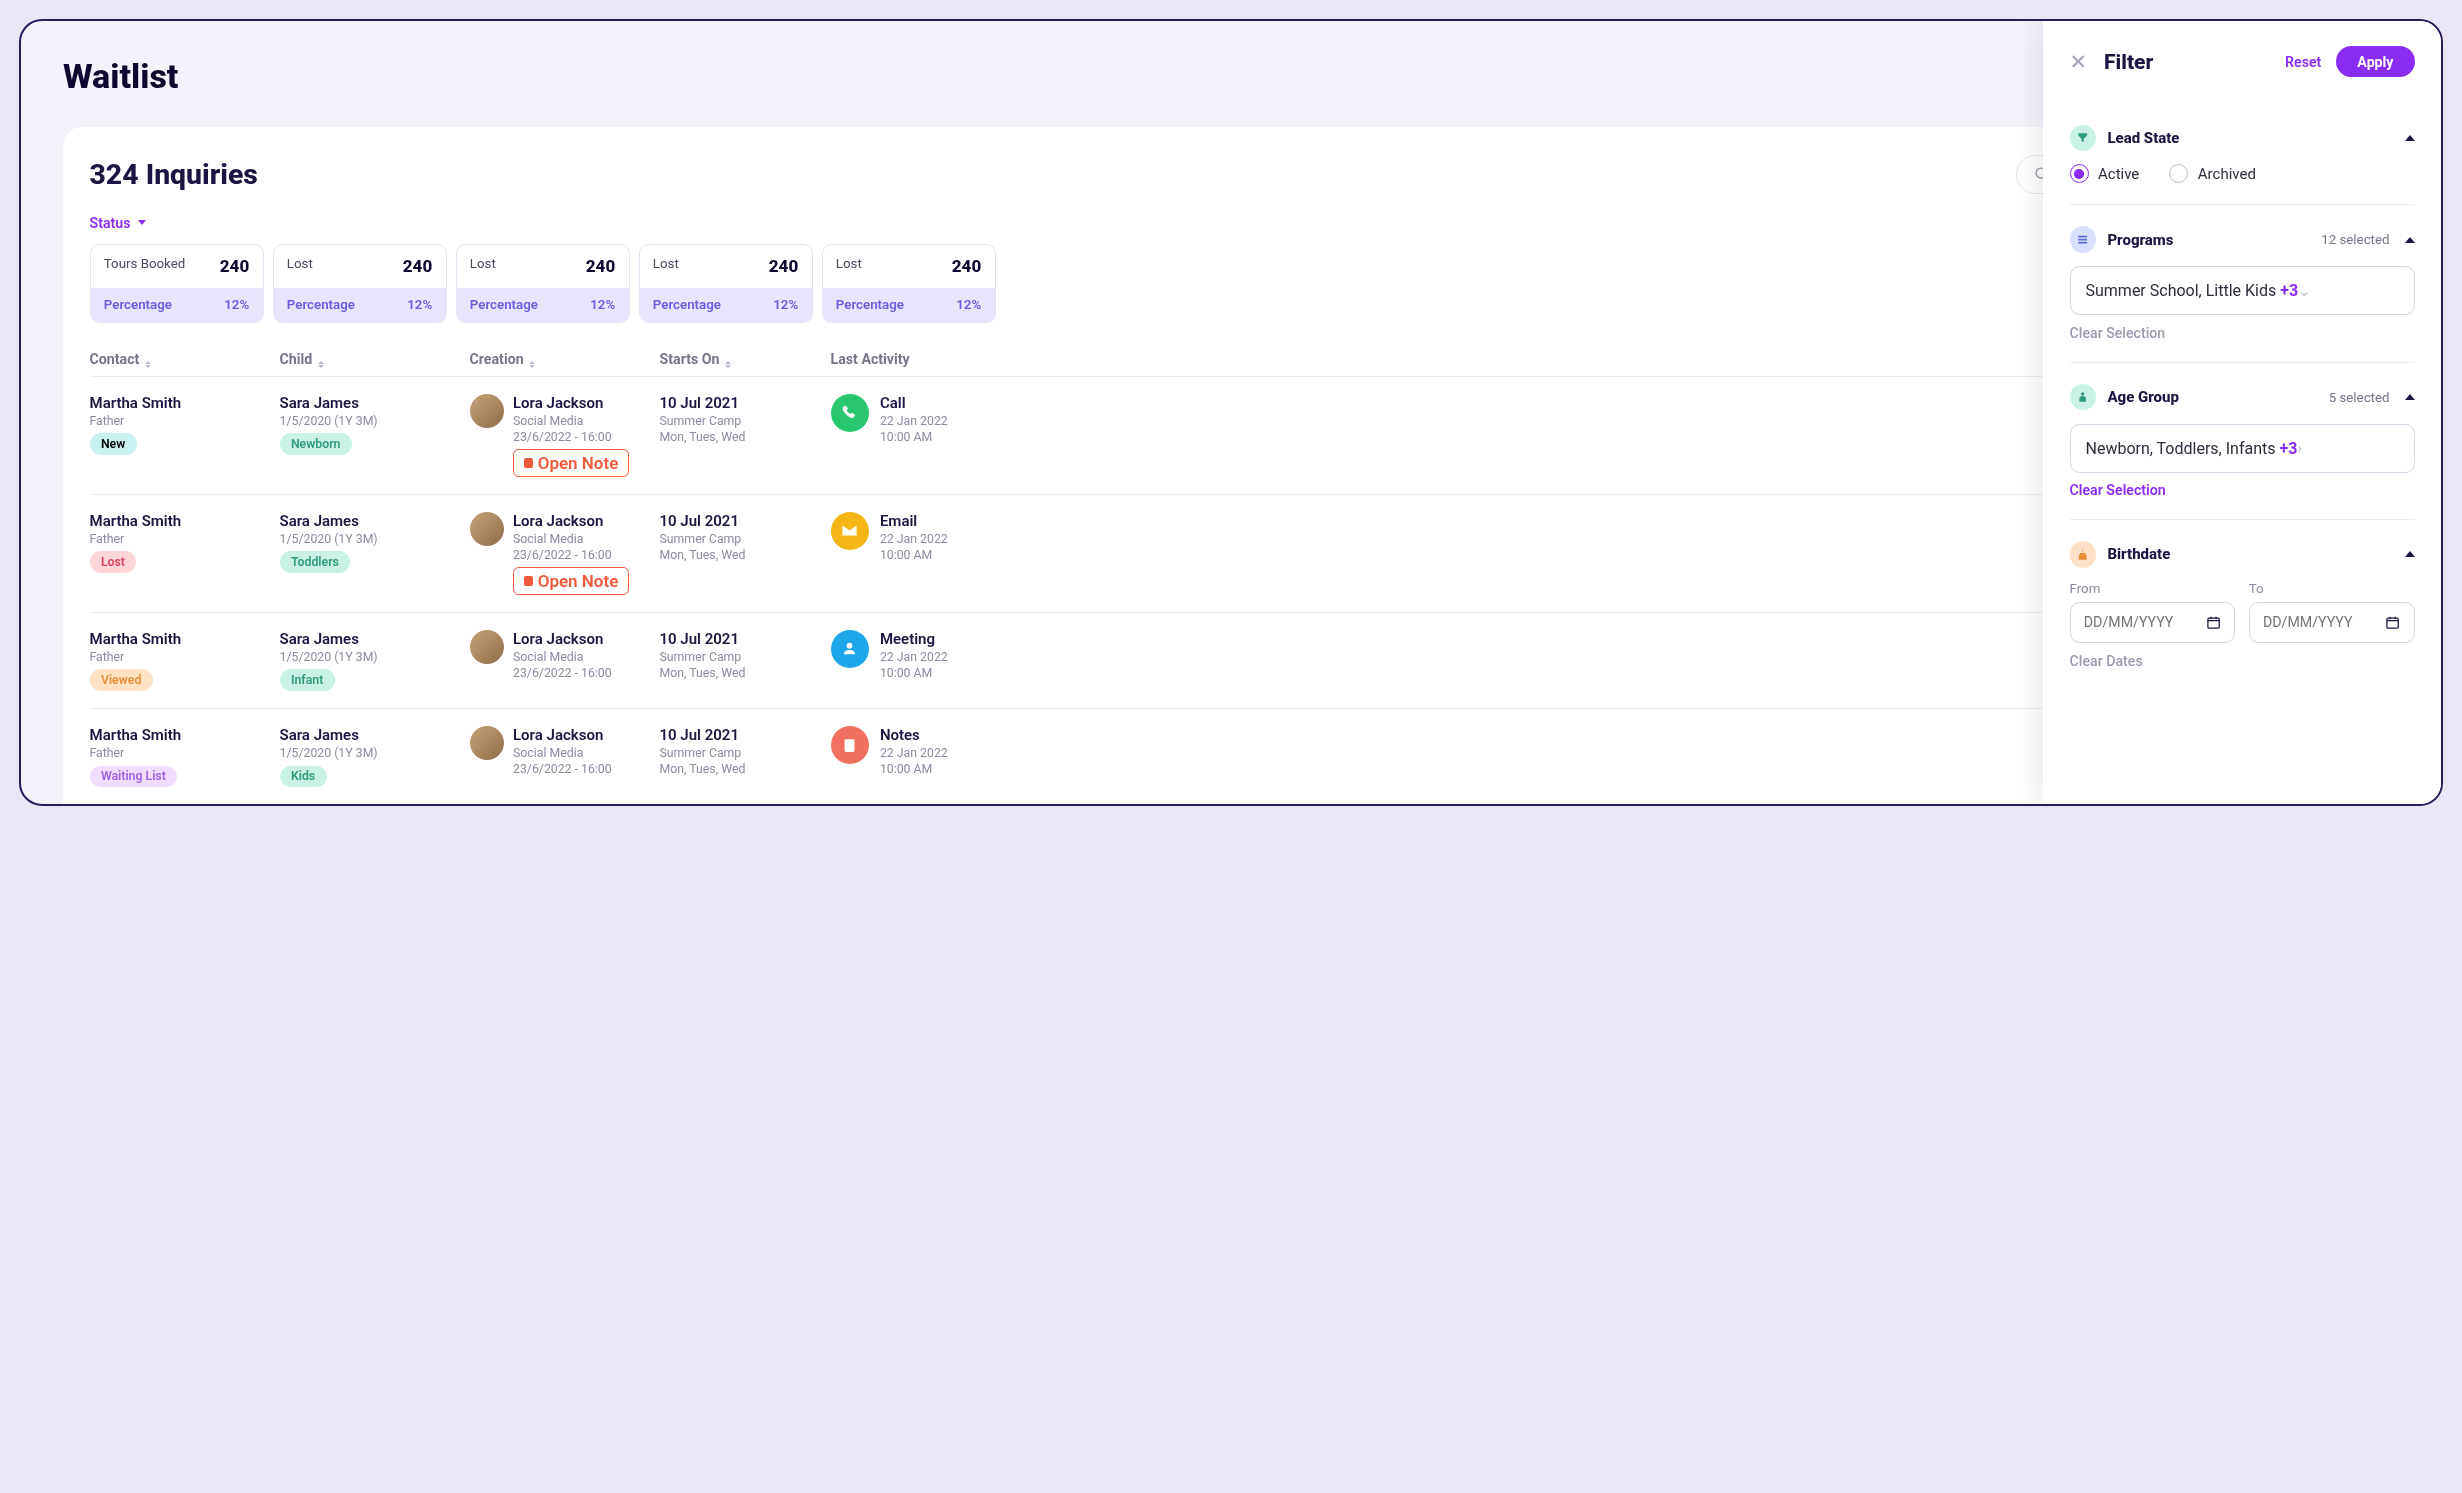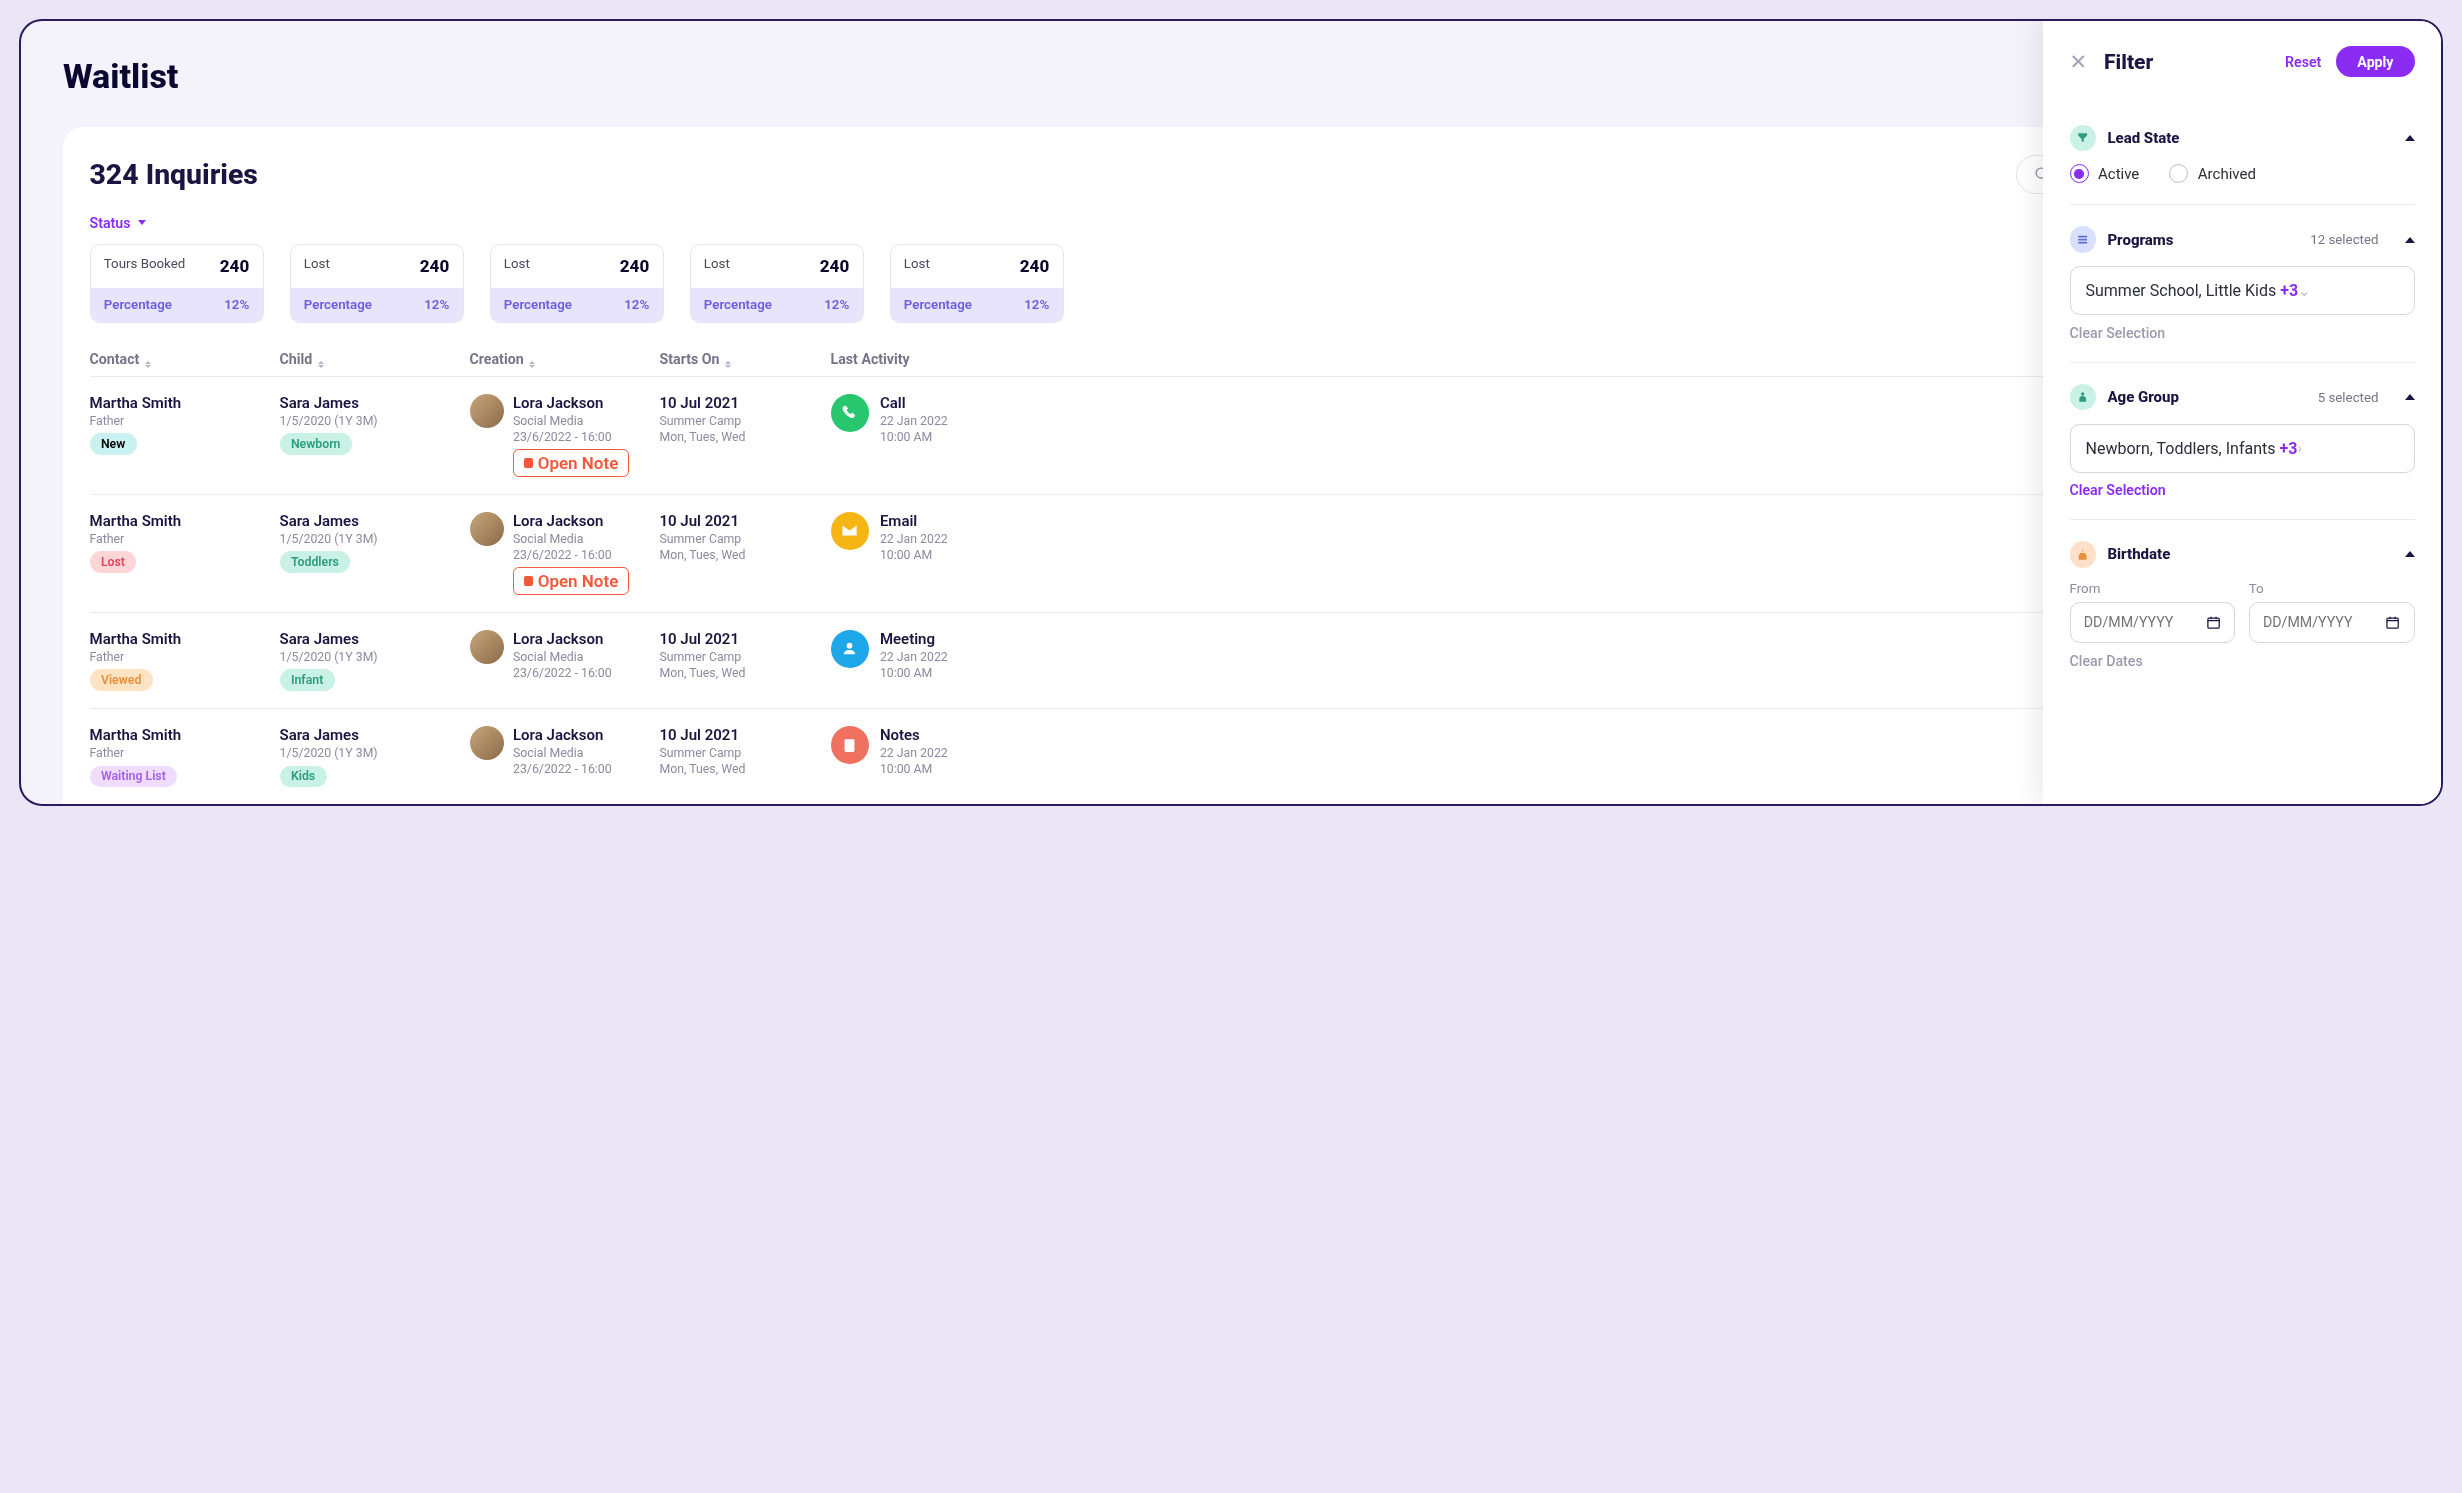--- a/index.html
+++ b/index.html
@@ -12,21 +12,21 @@
 .plus{font-size:19px;font-weight:700}
 .card{background:#fff;border-radius:19px;padding:26.5px}
 .card-head{display:flex;justify-content:space-between;align-items:center;margin-bottom:19px}
 .count{font-size:28.4px;font-weight:800;color:#1c1442}
 .searchbar{display:flex;align-items:center;gap:9.5px;border:0.9px solid #e2e2ea;border-radius:947px;padding:9.5px 17px;width:303px}
 .searchbar input{border:none;outline:none;font-size:15px;flex:1;color:#6e6b85}
 .searchbar svg{width:17px;height:17px;fill:#9d9aaf}
 .iconbtn{width:42px;height:42px;border:0.9px solid #e2e2ea;border-radius:9.5px;display:flex;align-items:center;justify-content:center;background:#fff;cursor:pointer}
 .status-row{display:flex;align-items:center;gap:7.6px;color:#8b2cf5;font-weight:600;font-size:14.2px;margin-bottom:13.3px}
 .tri{width:0;height:0;border-left:4.7px solid transparent;border-right:4.7px solid transparent;border-top:5.7px solid #8b2cf5}
-.stats{display:flex;gap:26px;margin-bottom:21px;overflow:hidden}
+.stats{display:flex;gap:9px;margin-bottom:21px;overflow:hidden}
 .stat{flex:0 0 174px;border:0.9px solid #e4e2f3;border-radius:9.5px;overflow:hidden}
 .stat-top{display:flex;justify-content:space-between;padding:11.4px 13.3px;font-size:13.3px}
 .stat-top .l{color:#4a4a5e}
 .stat-top .v{font-weight:800;font-size:17px;color:#0d0830}
 .stat-bot{background:#e7e4fb;display:flex;justify-content:space-between;padding:9.5px 13.3px;font-size:13.3px;color:#6b5de0;font-weight:600}
 .thead{display:flex;padding:7.6px 0;color:#777389;font-size:14.2px;font-weight:700}
 .col-contact{width:190px}
 .col-child{width:190px}
 .col-creation{width:190px}
 .col-starts{width:171px}
@@ -67,21 +67,21 @@
 .section:last-child{border-bottom:none}
 .sechead{display:flex;justify-content:space-between;align-items:center;margin-bottom:13.3px}
 .sechl{display:flex;align-items:center;gap:11.4px}
 .secico{width:26.5px;height:26.5px;border-radius:50%;display:flex;align-items:center;justify-content:center;font-size:13.3px}
 .si-lead{background:#c9f1e5;color:#2f9c7b}
 .si-prog{background:#d9dfff;color:#5a6bd6}
 .si-age{background:#c9f1e5;color:#2f9c7b}
 .si-bd{background:#ffe1c9;color:#e88f3a}
 .sectitle{font-size:15px;font-weight:800;color:#1c1442}
 .chev{width:0;height:0;border-left:5.7px solid transparent;border-right:5.7px solid transparent;border-bottom:6.6px solid #1c1442}
-.selcount{color:#777389;font-size:13.3px;margin-right:26px}
+.selcount{color:#777389;font-size:13.3px;margin-right:15px}
 .radios{display:flex;gap:30px;margin-top:5.7px}
 .radio{display:flex;align-items:center;gap:9.5px;cursor:pointer}
 .rdot{width:19px;height:19px;border-radius:50%;border:1.9px solid #bcbad0;display:flex;align-items:center;justify-content:center}
 .rdot.active{border-color:#8b2cf5}
 .rdot.active::after{content:"";width:9.5px;height:9.5px;background:#8b2cf5;border-radius:50%}
 .rlabel{font-size:15px;color:#2c2c3a}
 .selectbox{border:0.9px solid #d5d3e4;border-radius:9.5px;padding:14px 15px;display:flex;justify-content:flex-start;align-items:center;cursor:pointer}
 .selectbox .txt{font-size:16px;color:#2c2c3a}
 .more{color:#8b2cf5;font-weight:700}
 .chvd{color:#bcbad0;font-size:15px}

